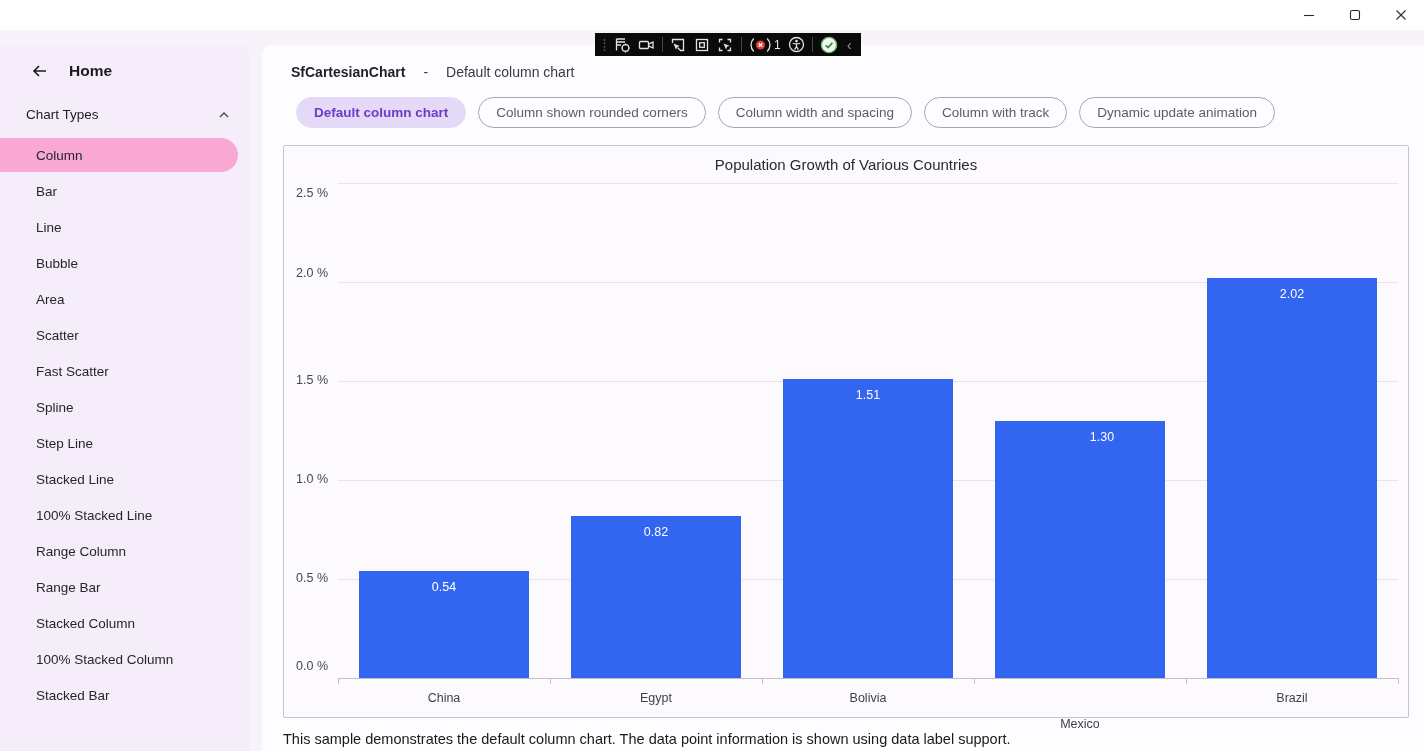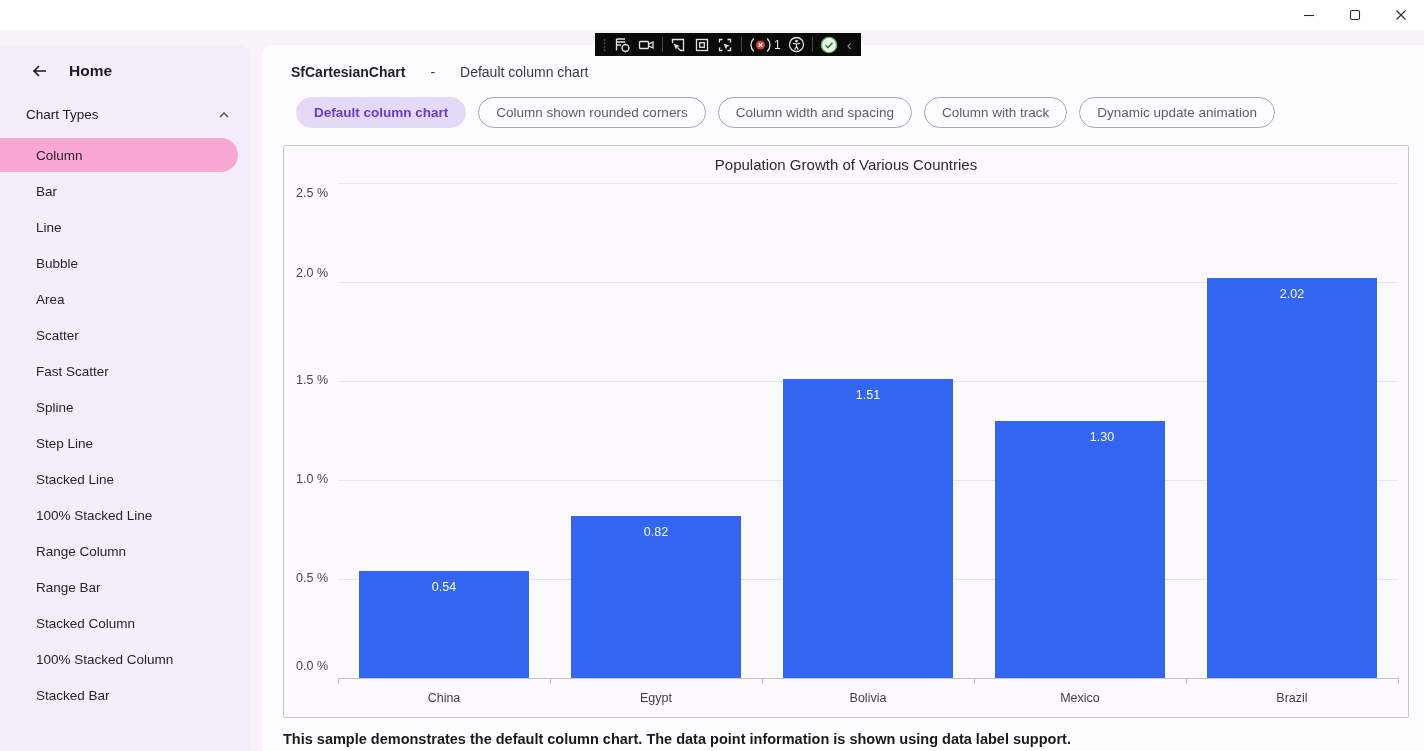--- a/index.html
+++ b/index.html
@@ -29,21 +29,21 @@
                   align-items:center; justify-content:space-between; }
   .side-section-label { font-size:13.5px; color:#212125; }
   .side-list { position:absolute; top:91px; left:0; width:250px; }
   .side-item { height:34px; margin:2px 0; width:238px; display:flex; align-items:center;
                padding-left:36px; font-size:13.5px; color:#26262a; border-radius:0 17px 17px 0; cursor:default; }
   .side-item.selected { background:#f9a8d4; }
 
   
   .main { position:absolute; left:262px; top:45px; width:1162px; height:706px; background:#fdfcfe;
           border-top-left-radius:10px; }
-  .breadcrumb { position:absolute; left:29px; top:19px; display:flex; gap:25px; align-items:center;
+  .breadcrumb { position:absolute; left:29px; top:19px; display:flex; gap:18px; align-items:center;
                 font-size:14px; }
   .bc-control { font-weight:700; color:#1f1f23; }
   .bc-sep { color:#3c3c40; }
   .bc-sample { color:#3a3a3e; }
 
   .tabs { position:absolute; left:34px; top:52px; display:flex; gap:12px; }
   .tab { height:31px; display:flex; align-items:center; padding:0 17px; border-radius:16px;
          border:1px solid #a9a7ad; background:transparent; font-family:inherit; font-size:13.5px;
          color:#5d5d62; cursor:default; white-space:nowrap; }
   .tab.selected { background:#e5d9f8; border:1px solid #e5d9f8; color:#6a3dc8; font-weight:700; }
@@ -54,21 +54,21 @@
   .chart-title { position:absolute; left:0; top:10px; width:100%; text-align:center;
                  font-size:15px; color:#2a2a2e; }
   .grid { position:absolute; height:1px; background:#e8e4ea; }
   .axis-x { position:absolute; height:1px; background:#c2bfc5; }
   .tickx { position:absolute; width:1px; background:#c2bfc5; }
   .ylab { position:absolute; width:44px; text-align:right; font-size:12.5px; color:#47474b; }
   .bar { position:absolute; }
   .bar-label { position:absolute; text-align:center; font-size:12.5px; color:#ffffff; }
   .catlab { position:absolute; text-align:center; font-size:12.5px; color:#3f3f43; }
 
-  .desc { position:absolute; left:21px; top:686px; font-size:14.5px; color:#1a1a1a;font-weight:bold; }
+  .desc { position:absolute; left:21px; top:686px; font-size:14.5px; color:#1a1a1a; }
 </style>
 </head>
 <body>
 
 <div class="titlebar">
   <div class="win-controls">
     <div class="win-btn">
       <span>
         <svg width="12" height="12" viewBox="0 0 12 12">
             <line x1="1" y1="6.5" x2="11" y2="6.5" stroke="#2a2a2a" stroke-width="1.1"></line>
@@ -239,20 +239,20 @@
       <div class="bar-label" style="left: 75px; top: 434px; width: 170px;">0.54</div>
       <div class="catlab" style="left: 54px; top: 545px; width: 212px;">China</div>
       <div class="bar" style="left: 287px; top: 370px; width: 170px; height: 162px; background: rgb(51, 102, 240);"></div>
       <div class="bar-label" style="left: 287px; top: 379px; width: 170px;">0.82</div>
       <div class="catlab" style="left: 266px; top: 545px; width: 212px;">Egypt</div>
       <div class="bar" style="left: 499px; top: 233px; width: 170px; height: 299px; background: rgb(51, 102, 240);"></div>
       <div class="bar-label" style="left: 499px; top: 242px; width: 170px;">1.51</div>
       <div class="catlab" style="left: 478px; top: 545px; width: 212px;">Bolivia</div>
       <div class="bar" style="left: 711px; top: 275px; width: 170px; height: 257px; background: rgb(51, 102, 240);"></div>
       <div class="bar-label" style="left: 711px; top: 284px; width: 170px; padding-left: 44px;">1.30</div>
-      <div class="catlab" style="left: 690px; top: 545px; width: 212px;">Mexico</div>
+      <div class="catlab" style="left: 690px; top: 571px; width: 212px;">Mexico</div>
       <div class="bar" style="left: 923px; top: 132px; width: 170px; height: 400px; background: rgb(51, 102, 240);"></div>
       <div class="bar-label" style="left: 923px; top: 141px; width: 170px;">2.02</div>
       <div class="catlab" style="left: 902px; top: 545px; width: 212px;">Brazil</div>
     </section>
 
   <p class="desc">This sample demonstrates the default column chart. The data point information is shown using data label support.</p>
 </main>
 
 </body></html>

